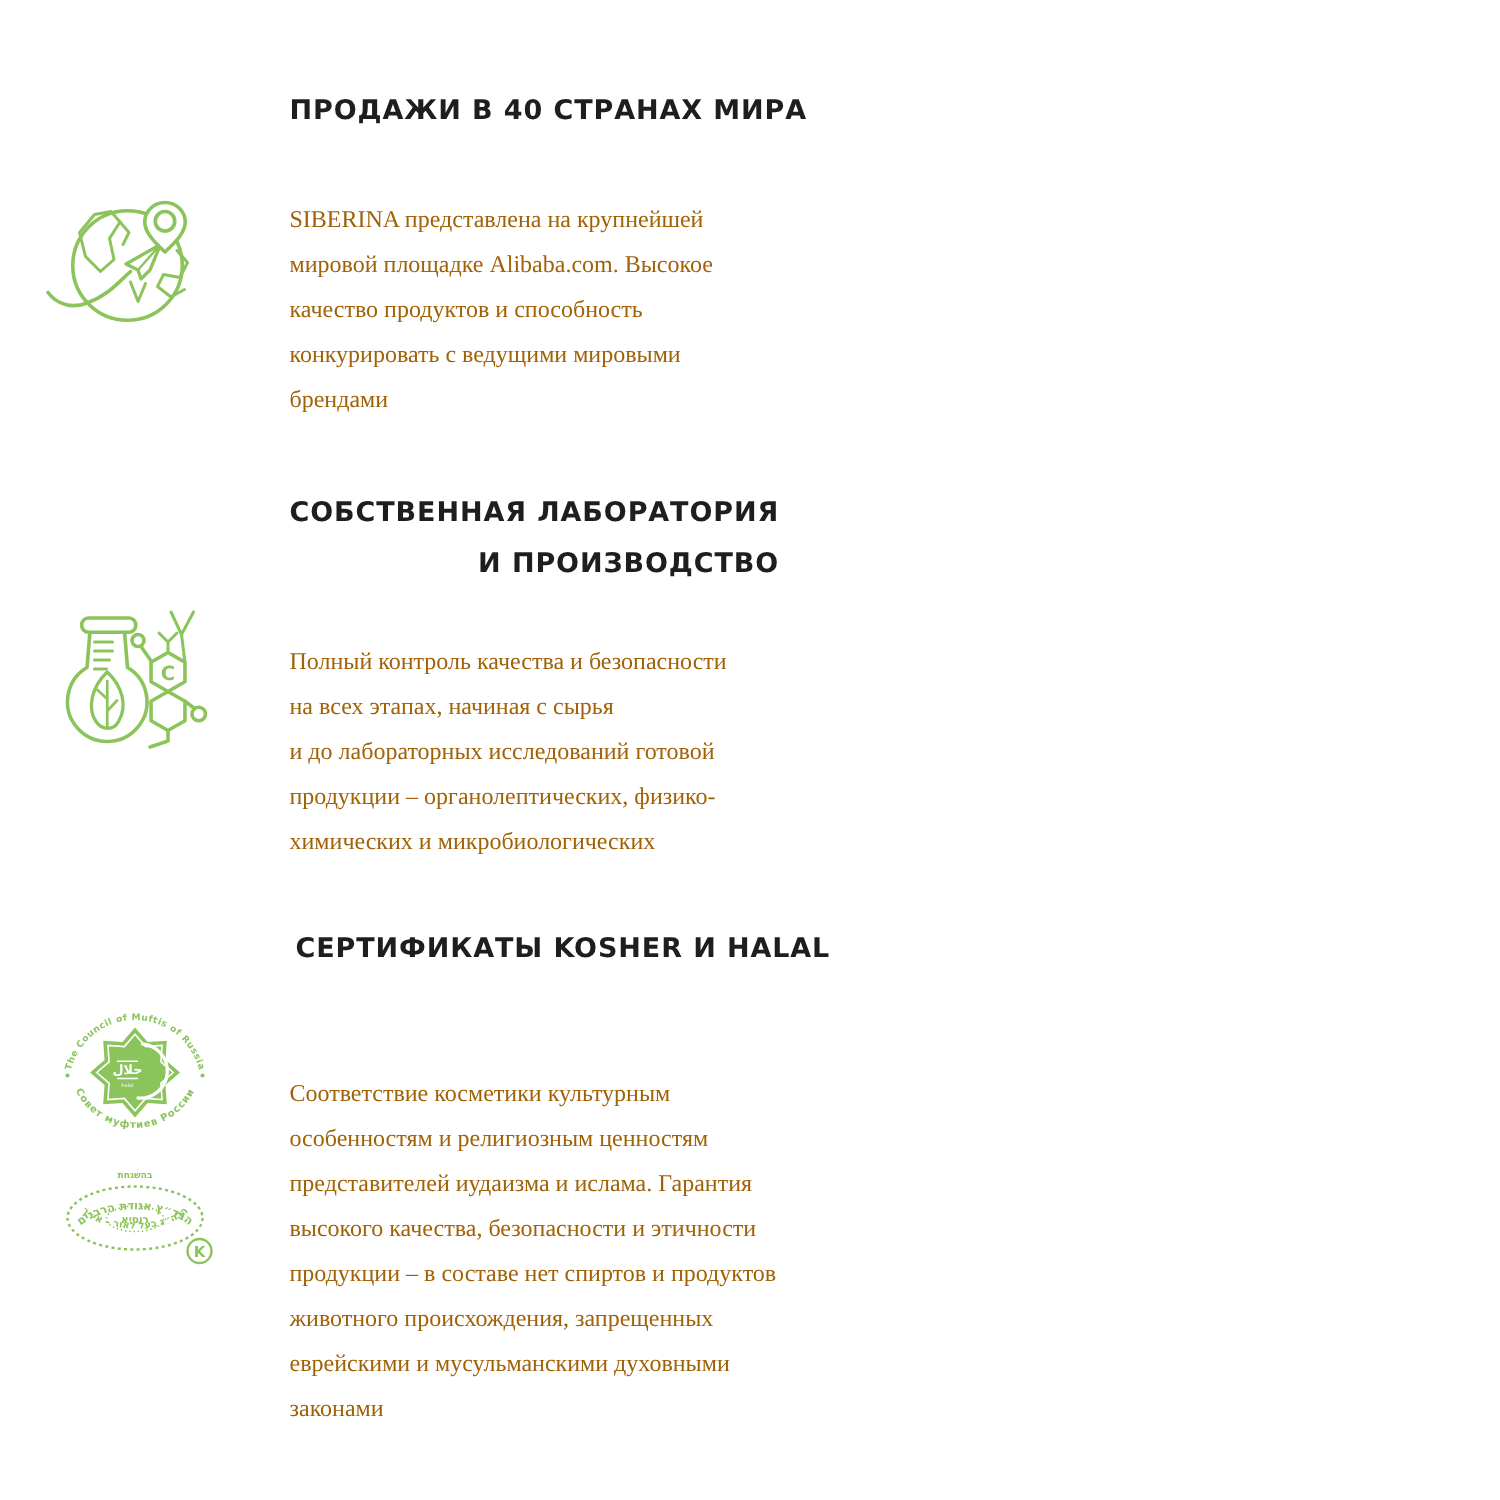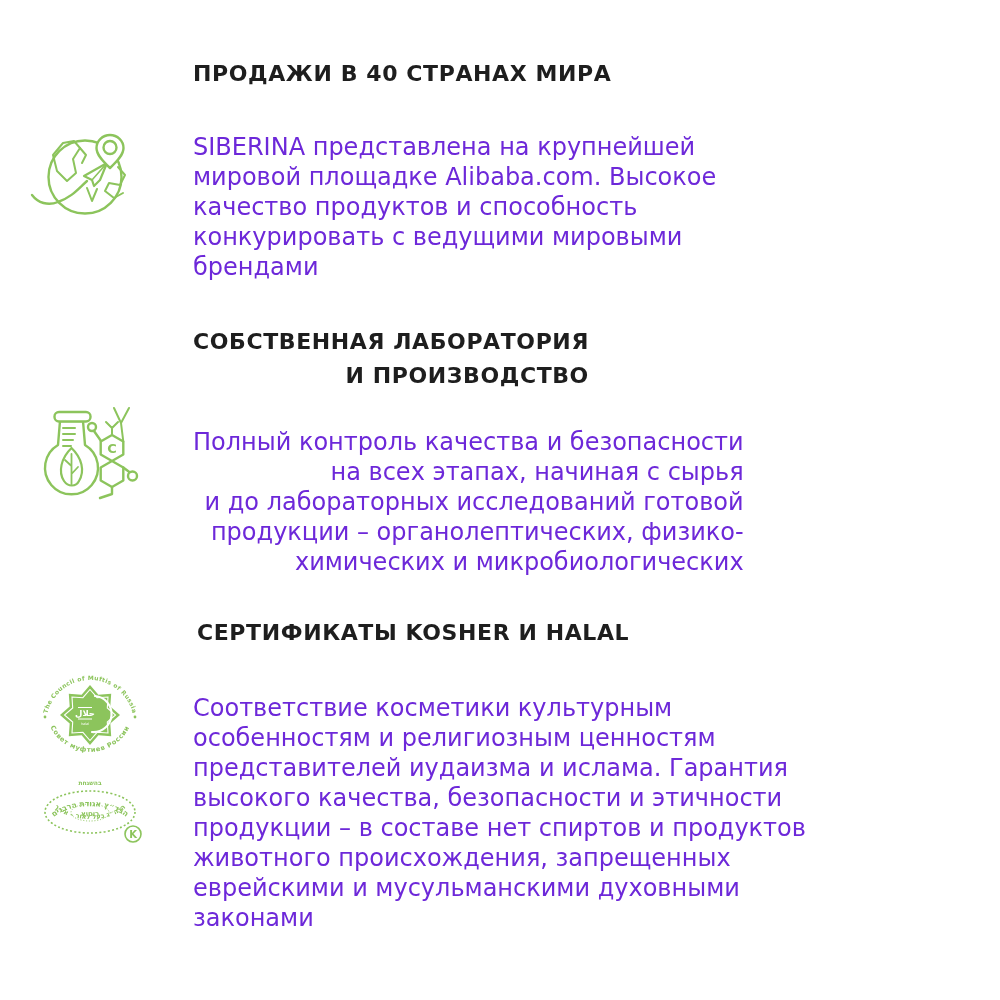--- a/index.html
+++ b/index.html
@@ -3,25 +3,25 @@
 <meta charset="utf-8">
 <style>
   * { margin:0; padding:0; box-sizing:border-box; }
   html,body { width:1000px; height:1000px; background:#ffffff; }
   body {
     font-family:"DejaVu Sans","Liberation Sans",sans-serif;
     position:relative; overflow:hidden; color:#2b2b2b;
   }
   .abs { position:absolute; }
   .heading {
-    font-weight:bold; font-size:22px; line-height:34px;
+    font-weight:bold; font-size:18px; line-height:34px;
     letter-spacing:0.6px; color:#1e1e1e; white-space:pre-line;
   }
   .body-text {
-    font-size:24px; line-height:30px; color:#6d28d9; white-space:pre-line;
+    font-size:16px; line-height:30px; color:#a16207; white-space:pre-line;font-family:Liberation Serif, serif;
   }
   svg { display:block; }
   svg text { font-family:"DejaVu Sans","Liberation Sans",sans-serif; }
 </style>
 </head>
 <body>
 
 <h2 class="abs heading" style="left:193px; top:57px;">ПРОДАЖИ В 40 СТРАНАХ МИРА</h2>
 
 <svg class="abs" style="left:30px; top:133px;" width="115" height="115" viewBox="0 0 115 115" fill="none" stroke="#8cc45c" stroke-width="2.4" stroke-linecap="round" stroke-linejoin="round">
@@ -64,21 +64,21 @@
   <text x="84" y="53" font-size="13" font-weight="bold" fill="#8cc45c" stroke="none" text-anchor="middle">C</text>
 
   <path d="M32,21 L30,45 A26.5,26.5 0 1 0 57,45 L55,21 Z" fill="#ffffff"></path>
   <rect x="26.5" y="12" width="36" height="9.5" rx="4.5" fill="#ffffff"></rect>
   <path d="M35,28 H47 M35,34 H47 M35,40 H45 M35,46 H43" stroke-width="2"></path>
 
   <path d="M43.5,48 C33,58 30,72 36,81 C40,87 48,87 51,81 C57,71 54,58 43.5,48 Z" stroke-width="2.2"></path>
   <path d="M43.5,54 L43.5,84 M43.5,66 L37,60 M43.5,74 L50,67" stroke-width="1.8"></path>
 </svg>
 
-<p class="abs body-text" style="left:193px; top:427px;text-align:right;">Полный контроль качества и безопасности
+<p class="abs body-text" style="left:193px; top:427px;">Полный контроль качества и безопасности
 на всех этапах, начиная с сырья
 и до лабораторных исследований готовой
 продукции – органолептических, физико-
 химических и микробиологических</p>
 
 <h2 class="abs heading" style="left:197px; top:616px;">СЕРТИФИКАТЫ KOSHER И HALAL</h2>
 
 <svg class="abs" style="left:40px; top:666px;" width="100" height="98" viewBox="0 0 100 98">
   <defs>
     <path id="halalTopArc" d="M6,58 A44,44 0 0 1 94,58"></path>
@@ -116,20 +116,20 @@
   </text>
   <ellipse cx="54" cy="36.5" rx="19" ry="8.5" fill="none" stroke="#8cc45c" stroke-width="1" stroke-dasharray="1 1.8"></ellipse>
   <text x="54" y="39.5" font-size="7" fill="#8cc45c" text-anchor="middle" font-weight="bold">רוסיא</text>
   <text font-size="6.6" fill="#8cc45c" font-weight="bold">
     <textPath href="#koshBotArc" startOffset="50%" text-anchor="middle">הרה״ג בעל לאור – אי״ך</textPath>
   </text>
   <circle cx="97" cy="58" r="8" fill="#ffffff" stroke="#8cc45c" stroke-width="1.6"></circle>
   <text x="97" y="61.8" font-size="10" fill="#8cc45c" text-anchor="middle" font-weight="bold">K</text>
 </svg>
 
-<p class="abs body-text" style="left:193px; top:693px;">Соответствие косметики культурным
+<p class="abs body-text" style="left:193px; top:715px;">Соответствие косметики культурным
 особенностям и религиозным ценностям
 представителей иудаизма и ислама. Гарантия
 высокого качества, безопасности и этичности
 продукции – в составе нет спиртов и продуктов
 животного происхождения, запрещенных
 еврейскими и мусульманскими духовными
 законами</p>
 
 </body></html>

